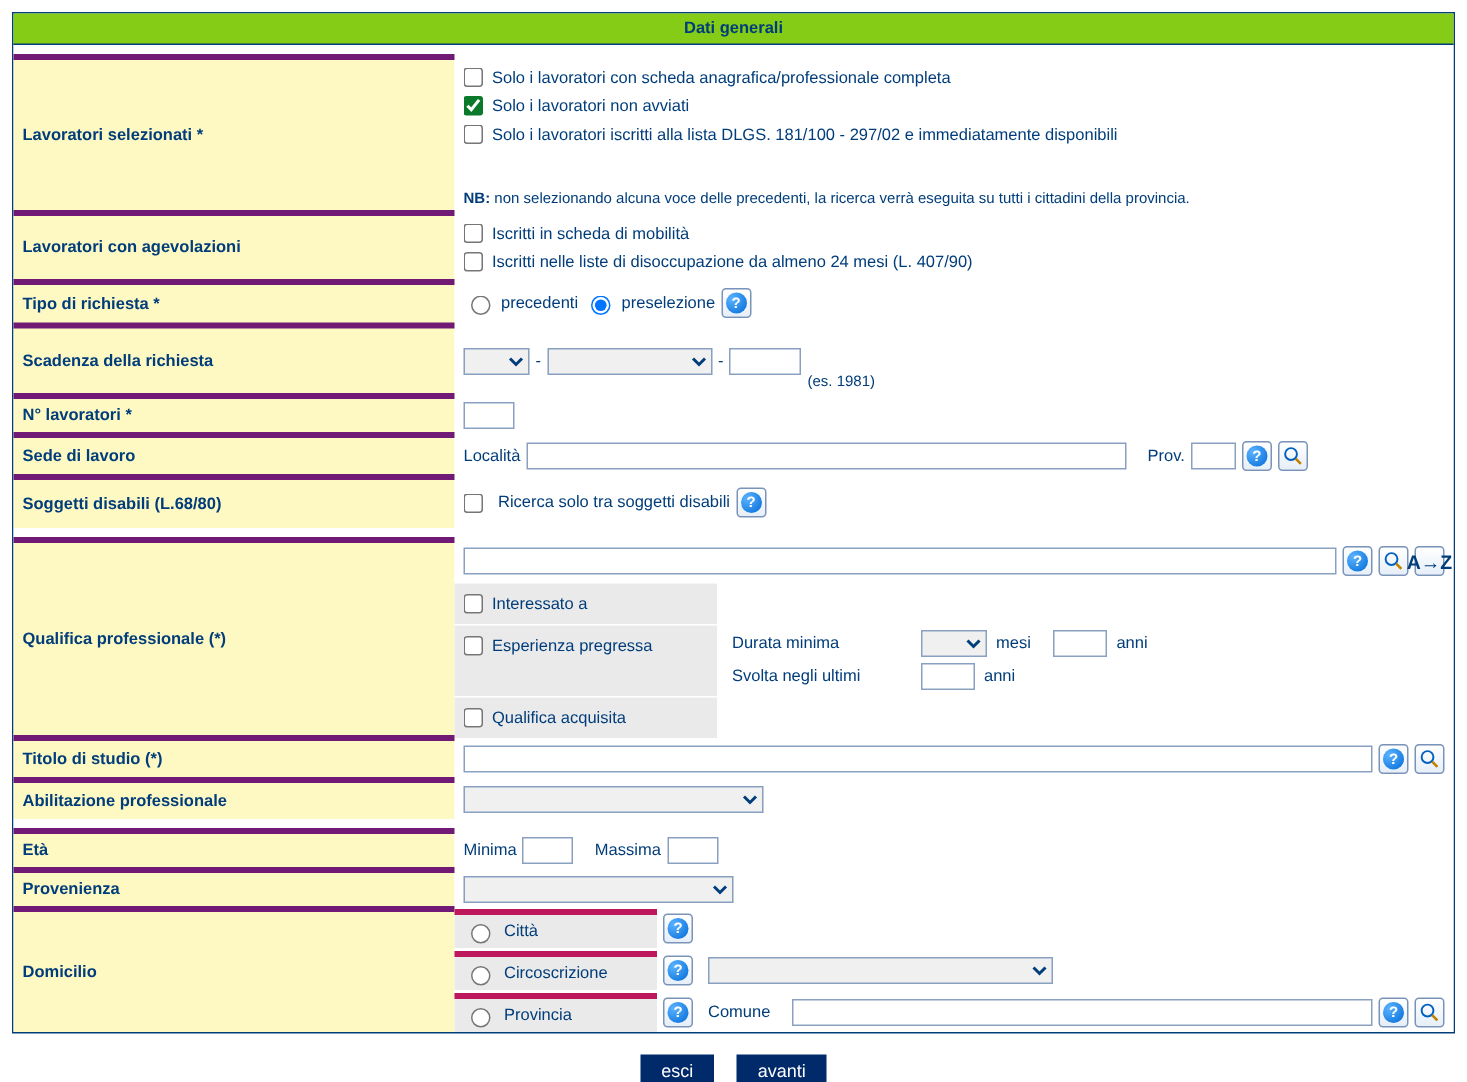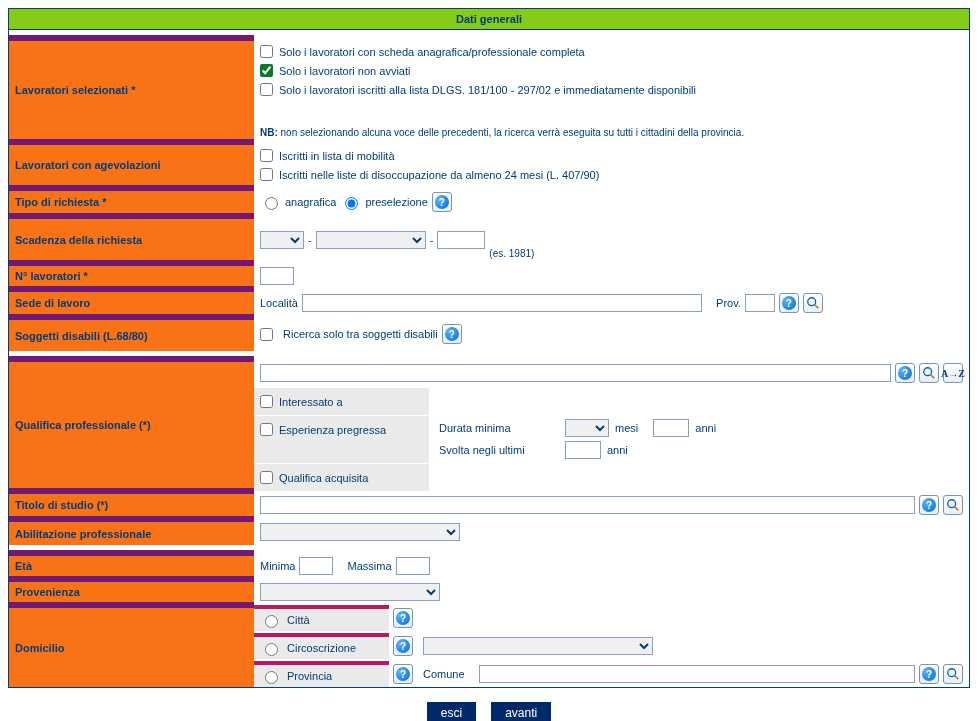--- a/index.html
+++ b/index.html
@@ -25,25 +25,25 @@
   }
   table.form {
     width: 100%;
     border-collapse: collapse;
   }
   table.form > tbody > tr > td {
     padding: 4px 6px;
     vertical-align: middle;
   }
   td.label {
-    background: #f97316;
+    background: #fef9c3;
     color: #003d7a;
     font-weight: bold;
-    width: 245px;
-    border-top: 6px solid #701a75;
+    width: 294px;
+    border-top: 4px solid #701a75;
   }
   td.content {
     background: #fff;
     color: #003d7a;
   }
   td.spacer-row {
     height: 8px;
     background: #fff;
     padding: 0 !important;
   }
@@ -144,24 +144,23 @@
     padding: 3px 6px;
     display: flex;
     align-items: center;
     gap: 6px;
     border-top: 4px solid #be185d;
   }
   .dom-grid .hc {
     padding: 3px 0 3px 4px;
   }
   .abz-icon {
-    font-size: 10px;
+    font-size: 13px;
     font-weight: bold;
     color: #003d7a;
-    font-family: Liberation Serif, serif;
   }
 </style>
 </head>
 <body>
 
 <div class="panel">
   <div class="panel-title">Dati generali</div>
 
   <table class="form">
     <tbody>
@@ -188,35 +187,35 @@
             <b>NB:</b><span> non selezionando alcuna voce delle precedenti, la ricerca verrà eseguita su tutti i cittadini della provincia.</span>
           </div>
         </td>
       </tr>
 
       <tr>
         <td class="label">Lavoratori con agevolazioni</td>
         <td class="content">
           <div class="chk-row">
             <input type="checkbox" style="">
-            <span>Iscritti in lista di mobilità</span>
+            <span>Iscritti in scheda di mobilità</span>
           </div>
           <div class="chk-row">
             <input type="checkbox" style="">
             <span>Iscritti nelle liste di disoccupazione da almeno 24 mesi (L. 407/90)</span>
           </div>
         </td>
       </tr>
 
       <tr>
         <td class="label">Tipo di richiesta *</td>
         <td class="content">
           <div class="inline">
             <input type="radio" name="tr" style="">
-            <span>anagrafica</span>
+            <span>precedenti</span>
             <input type="radio" name="tr" checked="" style="">
             <span>preselezione</span>
             <span class="icon-btn">
                 <span class="icon-help">?</span>
               </span>
           </div>
         </td>
       </tr>
 
       <tr>

